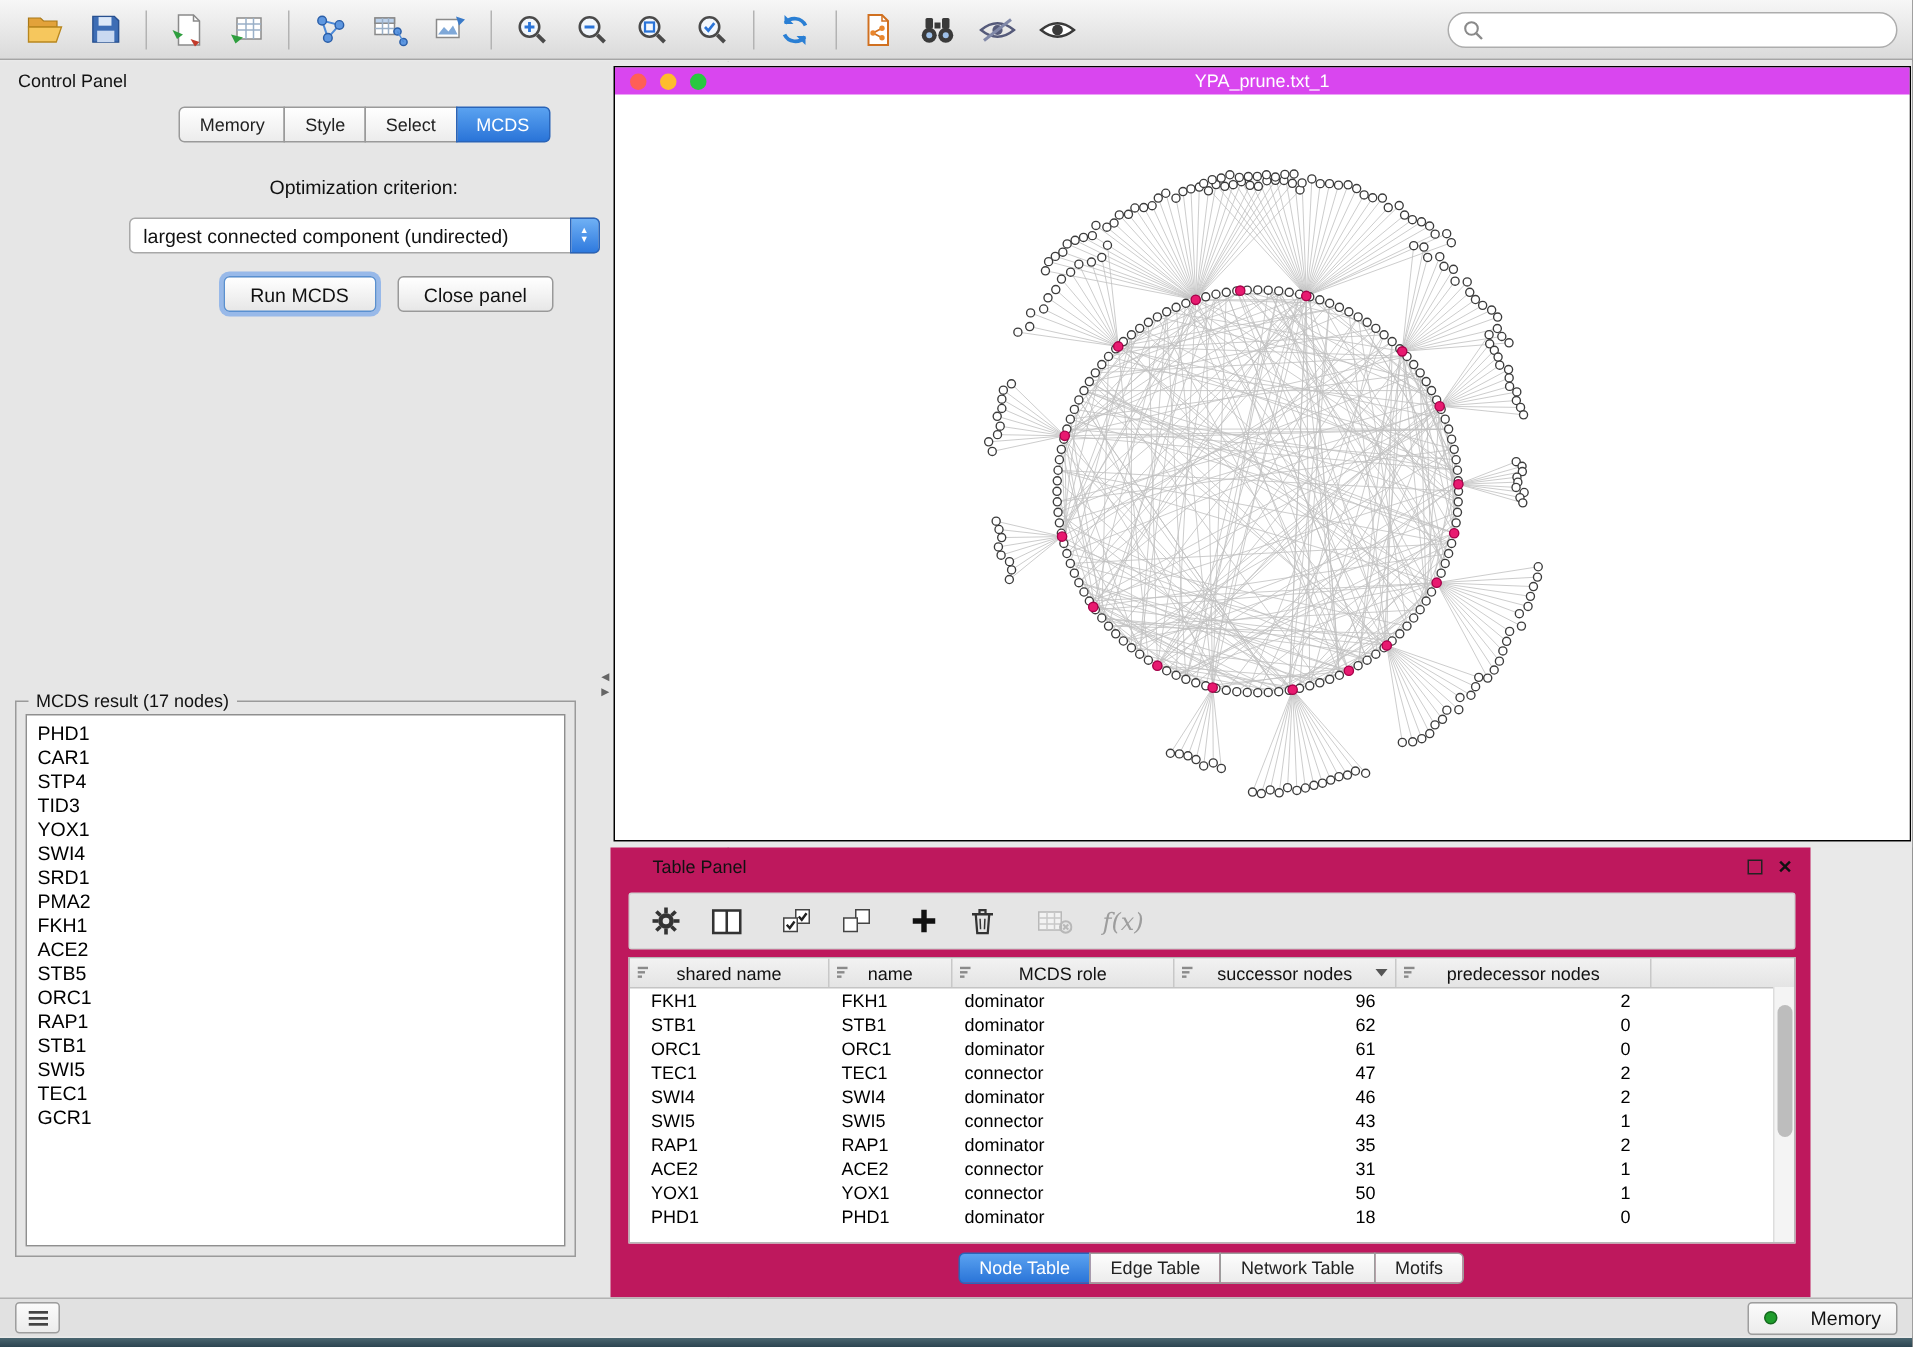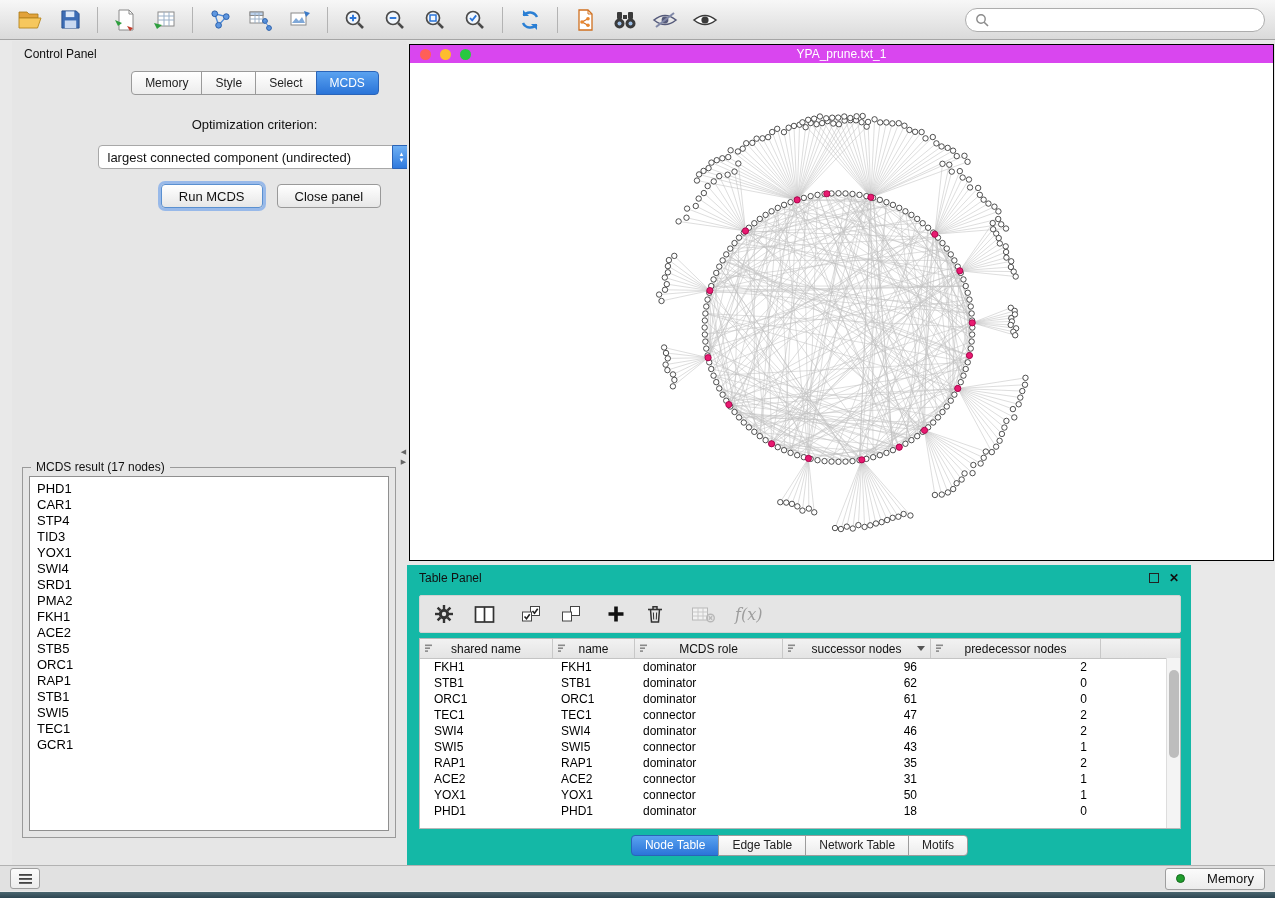--- a/index.html
+++ b/index.html
@@ -9,21 +9,21 @@
   .tbtn{width:40px;height:32px;display:flex;align-items:center;justify-content:center;border-radius:4px;flex:0 0 auto;}
   .tsep{width:1px;height:26px;background:#b3b3b3;margin:0 7px;flex:0 0 auto;}
   .search-box{margin-left:auto;width:300px;height:24px;border:1px solid #adadad;border-radius:12px;background:#fff;display:flex;align-items:center;padding:0 9px;gap:6px;box-sizing:border-box;}
   .search-box input{border:none;outline:none;flex:1;font-size:12px;font-family:"Liberation Sans",sans-serif;background:transparent;}
   
   .panel-header{height:26px;display:flex;align-items:center;padding:0 12px;font-size:12px;color:#111;}
   .ph-icons{margin-left:auto;display:flex;align-items:center;gap:10px;}
   .float-icon{width:8px;height:8px;border:1.5px solid #222;display:inline-block;}
   .close-icon{font-size:12px;font-weight:bold;color:#111;line-height:1;}
   
-  .control-panel{position:absolute;left:12px;top:41px;width:486px;height:824px;background:#e6e6e6;border-right:1px solid #a8a8a8;box-sizing:border-box;}
+  .control-panel{position:absolute;left:0;top:41px;width:486px;height:824px;background:#e6e6e6;border-right:1px solid #a8a8a8;box-sizing:border-box;}
   .cp-tabs{display:flex;justify-content:center;margin-top:4px;}
   .cp-tab{font-size:12px;padding:4px 13px;border:1px solid #9a9a9a;background:linear-gradient(#ffffff,#ececec);margin-right:-1px;color:#222;cursor:default;}
   .cp-tab.first{border-radius:4px 0 0 4px;}
   .cp-tab.last{border-radius:0 4px 4px 0;}
   .cp-tab.active{background:linear-gradient(#5aa2f0,#2a74d8);border-color:#2a64b8;color:#fff;}
   .opt-label{text-align:center;font-size:13px;color:#111;margin-top:22px;}
   .mac-select{margin:13px auto 0;width:314px;height:24px;background:#fff;border:1px solid #a8a8a8;border-radius:4px;display:flex;align-items:center;font-size:13px;color:#111;padding-left:9px;position:relative;box-sizing:border-box;}
   .stepper{position:absolute;right:-1px;top:-1px;width:20px;height:24px;background:linear-gradient(#6fb0f4,#2f7ade);border:1px solid #2a64b8;border-radius:0 4px 4px 0;display:flex;flex-direction:column;align-items:center;justify-content:center;color:#fff;font-size:6px;line-height:6px;box-sizing:border-box;}
   .cp-btn-row{display:flex;justify-content:center;gap:14px;margin-top:15px;margin-left:33px;}
   .cp-btn{height:24px;padding:0 17px;font-size:13px;color:#111;border:1px solid #999;border-radius:4px;background:linear-gradient(#ffffff,#e7e7e7);font-family:"Liberation Sans",sans-serif;}
@@ -37,21 +37,21 @@
   .net-panel{position:absolute;left:407px;top:41px;width:868px;height:524px;background:#e8e8e8;}
   .net-window{position:absolute;left:2px;top:3px;right:1px;bottom:4px;border:1px solid #000;display:flex;flex-direction:column;background:#fff;}
   .net-title{height:18px;background:#d946ef;color:#fff;font-size:12px;display:flex;align-items:center;justify-content:center;position:relative;flex:0 0 auto;}
   .tl{position:absolute;top:3.5px;width:11px;height:11px;border-radius:50%;}
   .tl.red{left:10px;background:#ff5f57;}
   .tl.yellow{left:30px;background:#febc2e;}
   .tl.green{left:50px;background:#28c840;}
   .net-canvas{flex:1;background:#fff;overflow:hidden;}
   .net-canvas svg{width:100%;height:100%;display:block;}
   
-  .table-panel{position:absolute;left:407px;top:565px;width:784px;height:300px;background:#14b8a6;}
+  .table-panel{position:absolute;left:407px;top:565px;width:784px;height:300px;background:#be185d;padding-left:16px;}
   .tp-toolbar{position:absolute;left:12px;top:30px;right:10px;height:38px;background:#e5e5e5;border:1px solid #d2d2d2;border-radius:2px;display:flex;align-items:center;padding:0 14px;gap:20px;box-sizing:border-box;}
   .tp-icon{display:flex;align-items:center;justify-content:center;}
   .fx-label{font-family:"DejaVu Serif",serif;font-style:italic;font-size:16px;color:#9d9d9d;}
   .tp-table{position:absolute;left:12px;top:73px;right:10px;bottom:36px;background:#fff;border:1px solid #b8b8b8;overflow:hidden;box-sizing:border-box;}
   .thead{display:flex;height:19px;background:linear-gradient(#f2f2f2,#e4e4e4);border-bottom:1px solid #c4c4c4;}
   .th{position:relative;display:flex;align-items:center;justify-content:center;font-size:12px;color:#111;border-right:1px solid #c8c8c8;box-sizing:border-box;}
   .th .sort-icon{position:absolute;left:5px;top:5px;}
   .th .chev{position:absolute;right:5px;top:7px;width:0;height:0;border-left:4px solid transparent;border-right:4px solid transparent;border-top:5px solid #555;}
   .th-fill{flex:1;border-right:none;}
   .trow{display:flex;height:16px;align-items:center;}

